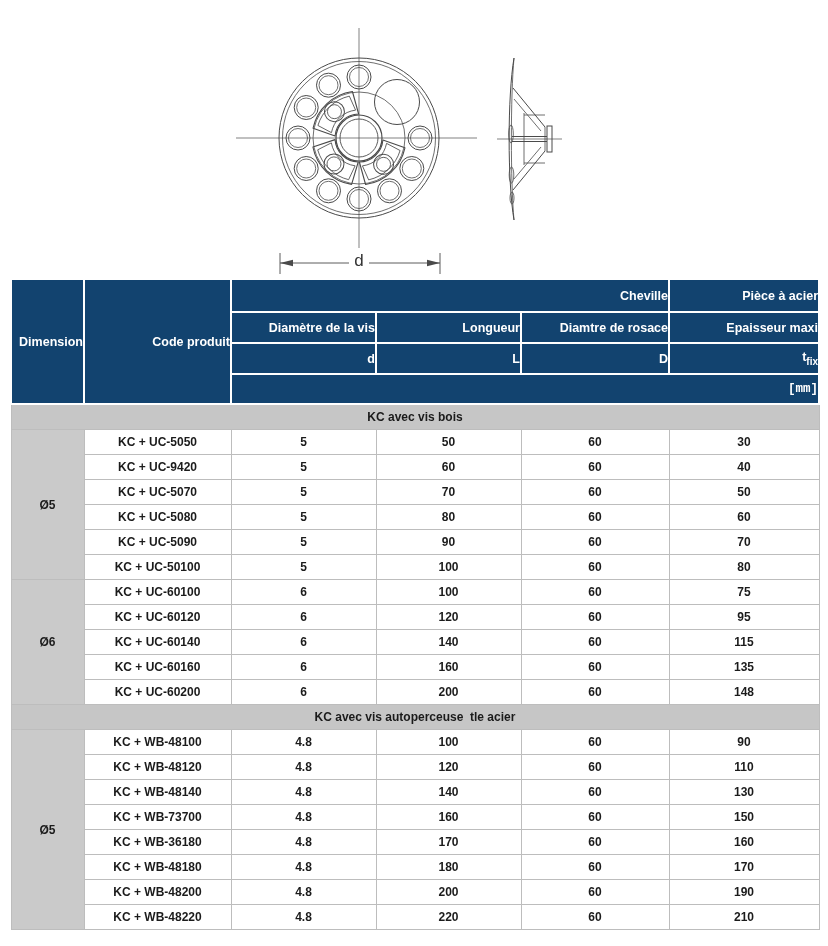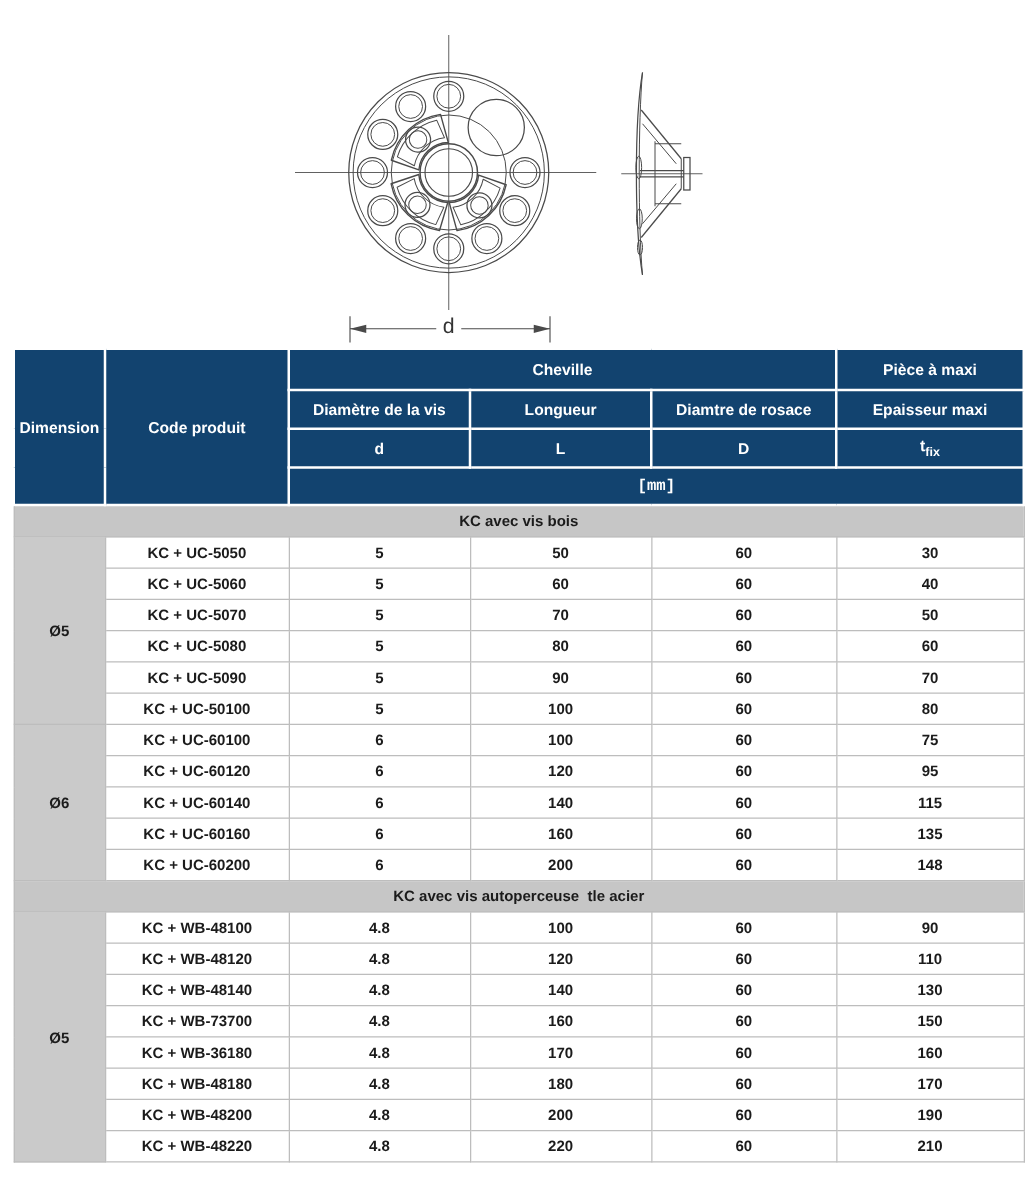--- a/index.html
+++ b/index.html
@@ -26,21 +26,21 @@
     position:absolute;left:10px;top:278px;width:808px;
     border-collapse:collapse;table-layout:fixed;
   }
   table.spec thead th{
     background:var(--header_blue);
     color:#ffffff;
     font-size:12.5px;
     font-weight:bold;
     border:2px solid #ffffff;
     padding:0;
-    text-align:center;
+    text-align:right;
     vertical-align:middle;
   }
   tr.hrow1 th{height:31px;}
   tr.hrow2 th{height:29px;}
   tr.hrow3 th{height:29px;}
   tr.hrow4 th{height:28px;font-family:Liberation Mono, monospace;}
   th sub{font-size:10px;font-weight:bold;}
 
   table.spec tbody td{
     font-size:12px;
@@ -184,21 +184,21 @@
         <col style="width:145px">
       <col style="width:145px">
         <col style="width:148px">
         <col style="width:150px">
     </colgroup>
     <thead>
       <tr class="hrow1">
         <th rowspan="4">Dimension</th>
         <th rowspan="4">Code produit</th>
         <th colspan="3">Cheville</th>
-        <th>Pièce à maxi</th>
+        <th>Pièce à acier</th>
       </tr>
       <tr class="hrow2">
         <th>Diamètre de la vis</th>
         <th>Longueur</th>
         <th>Diamtre de rosace</th>
         <th>Epaisseur maxi</th>
       </tr>
       <tr class="hrow3">
         <th>d</th>
         <th>L</th>
@@ -215,21 +215,21 @@
         </tr>
         <tr class="plain">
           <td rowspan="6" class="dim">Ø5</td>
           <td>KC + UC-5050</td>
           <td>5</td>
           <td>50</td>
           <td>60</td>
           <td>30</td>
         </tr>
         <tr class="alt">
-          <td>KC + UC-5060</td>
+          <td>KC + UC-9420</td>
           <td>5</td>
           <td>60</td>
           <td>60</td>
           <td>40</td>
         </tr>
         <tr class="plain">
           <td>KC + UC-5070</td>
           <td>5</td>
           <td>70</td>
           <td>60</td>

